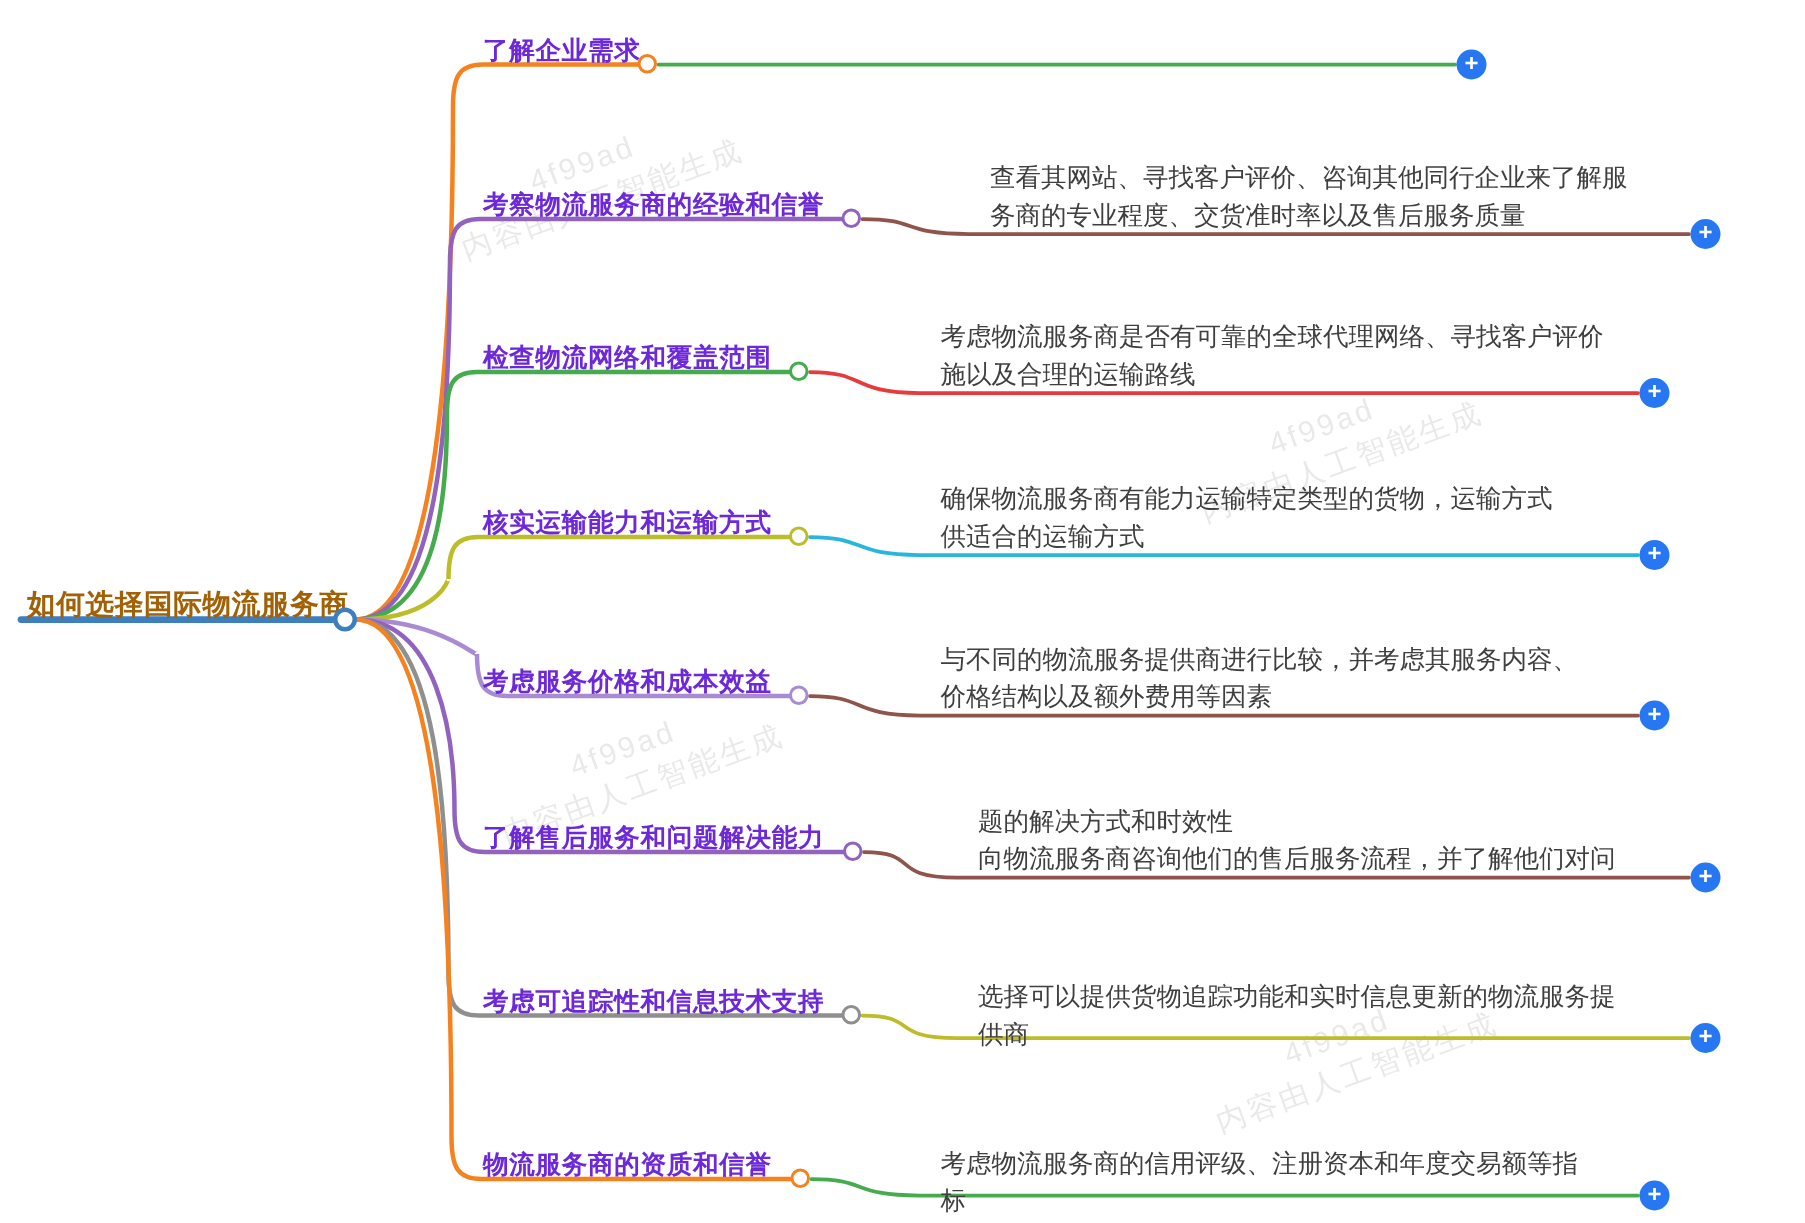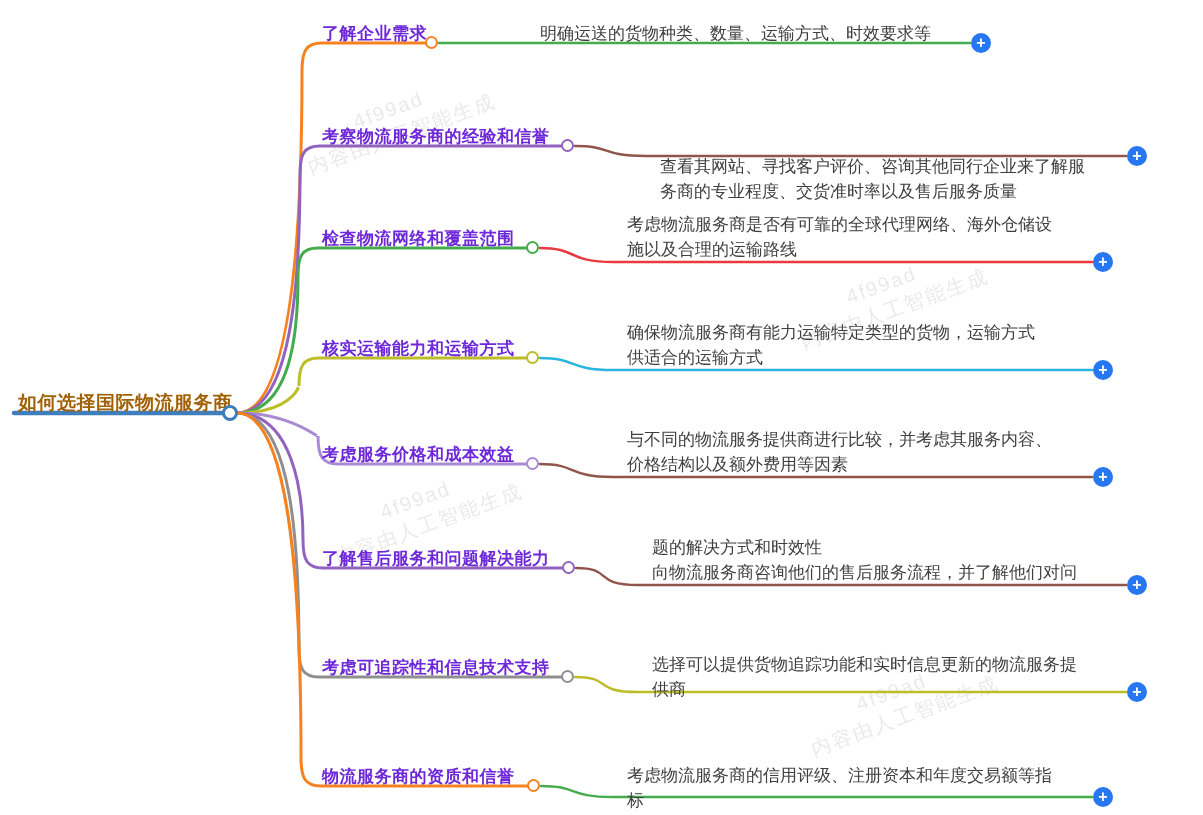--- a/index.html
+++ b/index.html
@@ -77,35 +77,32 @@
   </div>
   <div class="watermark" style="left:798px;top:712px;">
     <span class="wm-code">4f99ad</span>
     <span class="wm-text">内容由人工智能生成</span>
   </div>
 
   <div class="root-label">如何选择国际物流服务商</div>
   <div class="root-circle"></div>
 <div class="branch-label" style="left: 322px; top: 22px;">了解企业需求</div>
     <div class="node-circle" style="left: 425px; top: 36px; border-color: rgb(245, 130, 31);"></div>
-    <div class="detail-text" style="left: 540px; top: 21px;">
-      <div class="detail-line">明确运送的货物种类、数量、运输方式、时效要求等</div>
-    </div>
     <div class="plus-btn" style="left: 971px; top: 33px; background: rgb(40, 119, 242);"><span>+</span></div>
     <div class="branch-label" style="left: 322px; top: 125px;">考察物流服务商的经验和信誉</div>
     <div class="node-circle" style="left: 561px; top: 139px; border-color: rgb(146, 99, 190);"></div>
-    <div class="detail-text" style="left: 660px; top: 106px; margin-top: 48px;">
+    <div class="detail-text" style="left: 660px; top: 106px;">
       <div class="detail-line">查看其网站、寻找客户评价、咨询其他同行企业来了解服</div>
       <div class="detail-line">务商的专业程度、交货准时率以及售后服务质量</div>
     </div>
     <div class="plus-btn" style="left: 1127px; top: 146px; background: rgb(40, 119, 242);"><span>+</span></div>
     <div class="branch-label" style="left: 322px; top: 227px;">检查物流网络和覆盖范围</div>
     <div class="node-circle" style="left: 526px; top: 241px; border-color: rgb(69, 171, 77);"></div>
     <div class="detail-text" style="left: 627px; top: 212px;">
-      <div class="detail-line">考虑物流服务商是否有可靠的全球代理网络、海外仓储设</div>
+      <div class="detail-line">考虑物流服务商是否有可靠的全球代理网络、寻找客户评价</div>
       <div class="detail-line">施以及合理的运输路线</div>
     </div>
     <div class="plus-btn" style="left: 1093px; top: 252px; background: rgb(40, 119, 242);"><span>+</span></div>
     <div class="branch-label" style="left: 322px; top: 337px;">核实运输能力和运输方式</div>
     <div class="node-circle" style="left: 526px; top: 351px; border-color: rgb(188, 189, 41);"></div>
     <div class="detail-text" style="left: 627px; top: 320px;">
       <div class="detail-line">确保物流服务商有能力运输特定类型的货物，运输方式</div>
       <div class="detail-line">供适合的运输方式</div>
     </div>
     <div class="plus-btn" style="left: 1093px; top: 360px; background: rgb(40, 119, 242);"><span>+</span></div>

